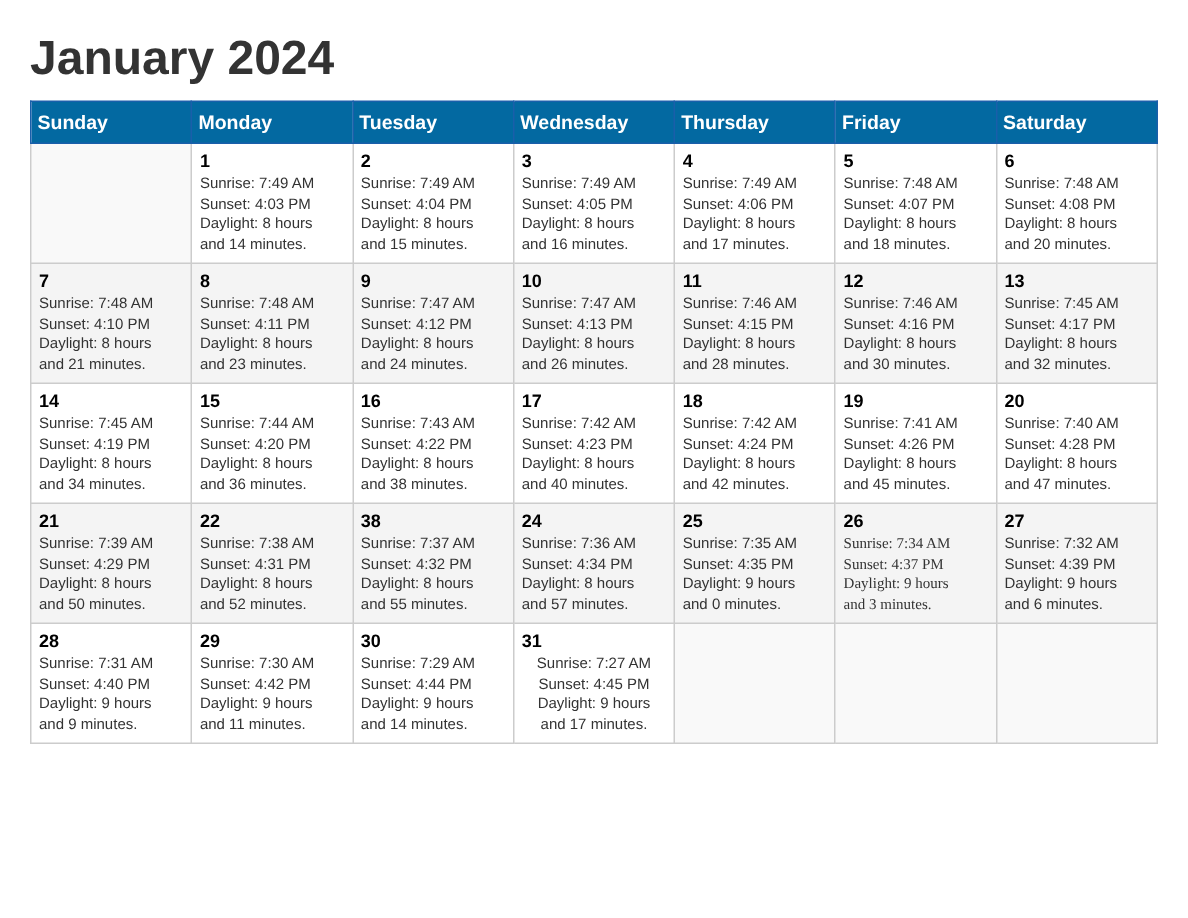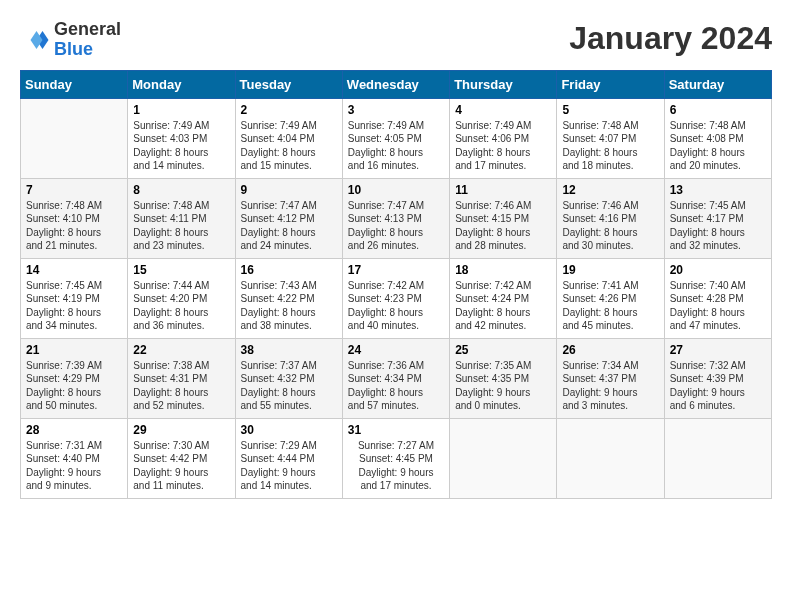--- a/index.html
+++ b/index.html
@@ -80,30 +80,20 @@
     .day-info {
       font-size: 10px;
       color: #333;
       line-height: 1.35;
     }
   </style>
 </head>
 <body>
 
 <div class="header-area">
-  <div class="logo">
-    <svg class="logo-icon" viewBox="0 0 40 40">
-      <polygon points="30,8 38,20 30,32 22,20" fill="#2176d2"></polygon>
-      <polygon points="22,8 30,20 22,32 14,20" fill="#5aaae7"></polygon>
-    </svg>
-    <div class="logo-text">
-      <span class="logo-general">General</span><br>
-      <span class="logo-blue">Blue</span>
-    </div>
-  </div>
   <div class="title-area">
     <div class="month-title">January 2024</div>
   </div>
 </div>
 
 <table>
   <thead>
     <tr id="weekday-header">
     <th>Sunday</th>
         <th>Monday</th>
@@ -293,21 +283,21 @@
         </td>
         <td>
           <div class="day-number">25</div>
           <div class="day-info" style="white-space: pre-line;">Sunrise: 7:35 AM
 Sunset: 4:35 PM
 Daylight: 9 hours
 and 0 minutes.</div>
         </td>
         <td>
           <div class="day-number">26</div>
-          <div class="day-info" style="white-space: pre-line;">Sunrise: 7:34 AM
+          <div class="day-info" style="white-space: pre-line; font-family: Liberation Serif, serif;">Sunrise: 7:34 AM
 Sunset: 4:37 PM
 Daylight: 9 hours
 and 3 minutes.</div>
         </td>
         <td>
           <div class="day-number">27</div>
           <div class="day-info" style="white-space: pre-line;">Sunrise: 7:32 AM
 Sunset: 4:39 PM
 Daylight: 9 hours
 and 6 minutes.</div>

